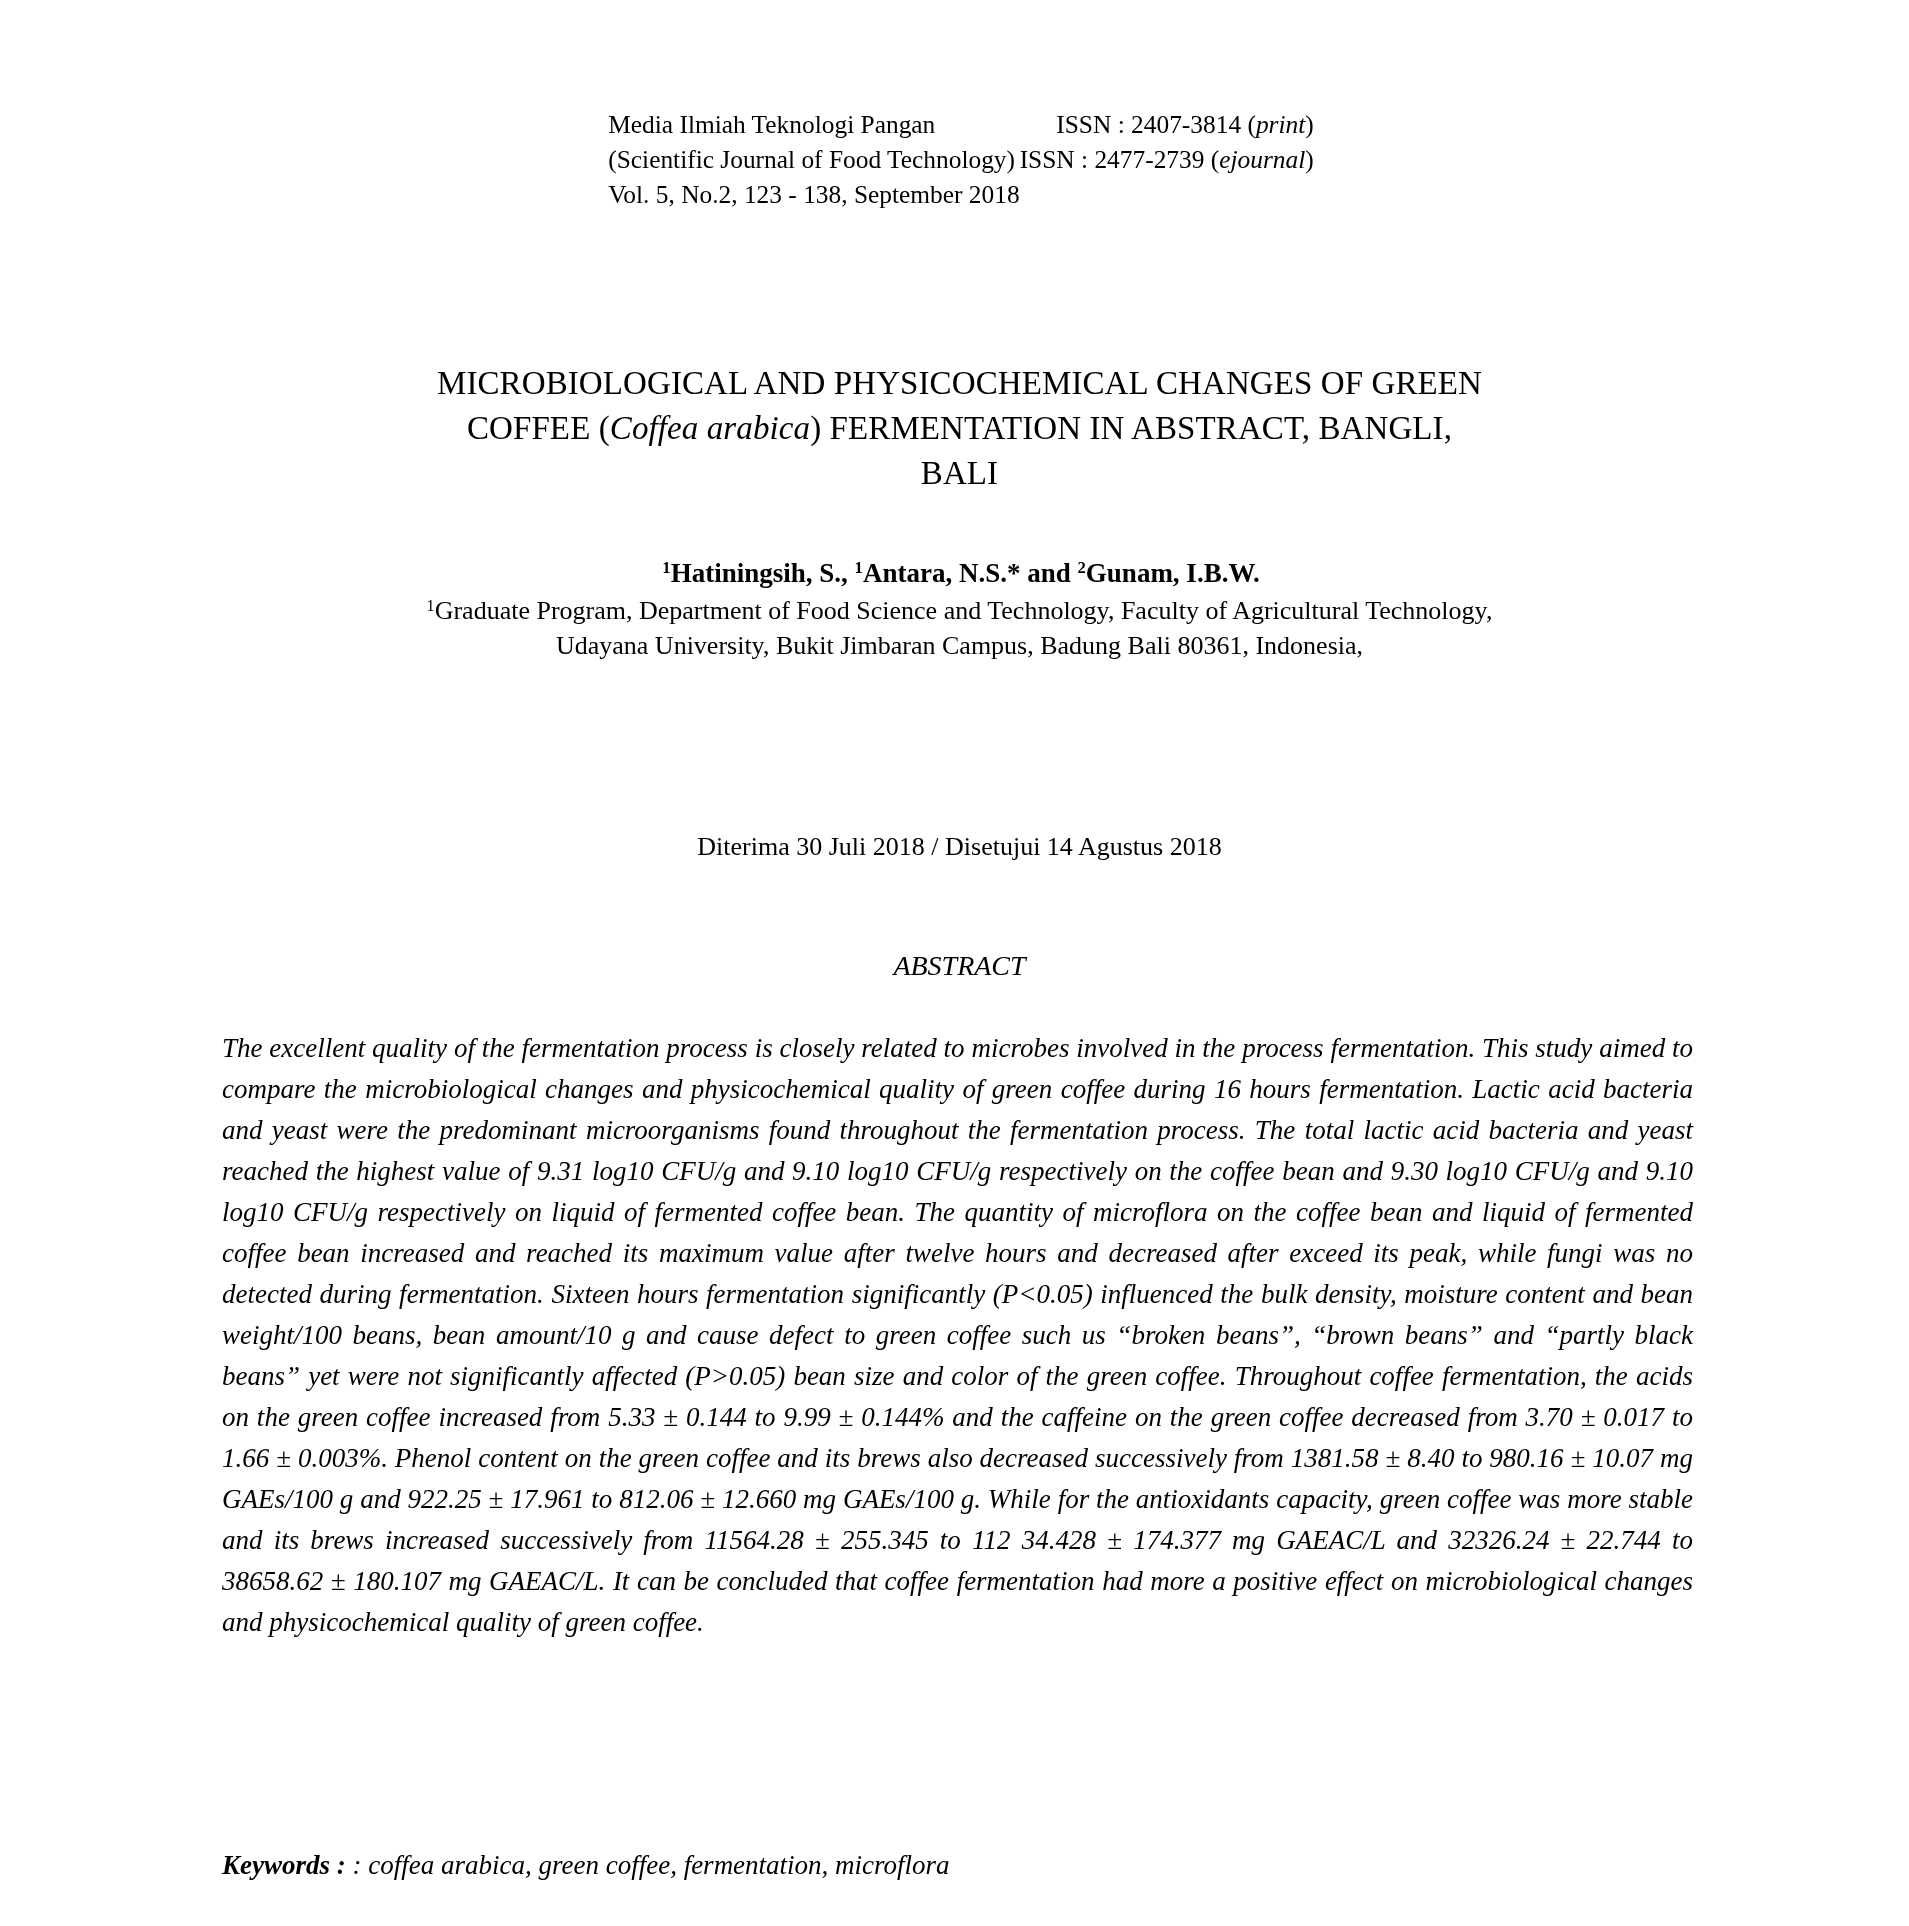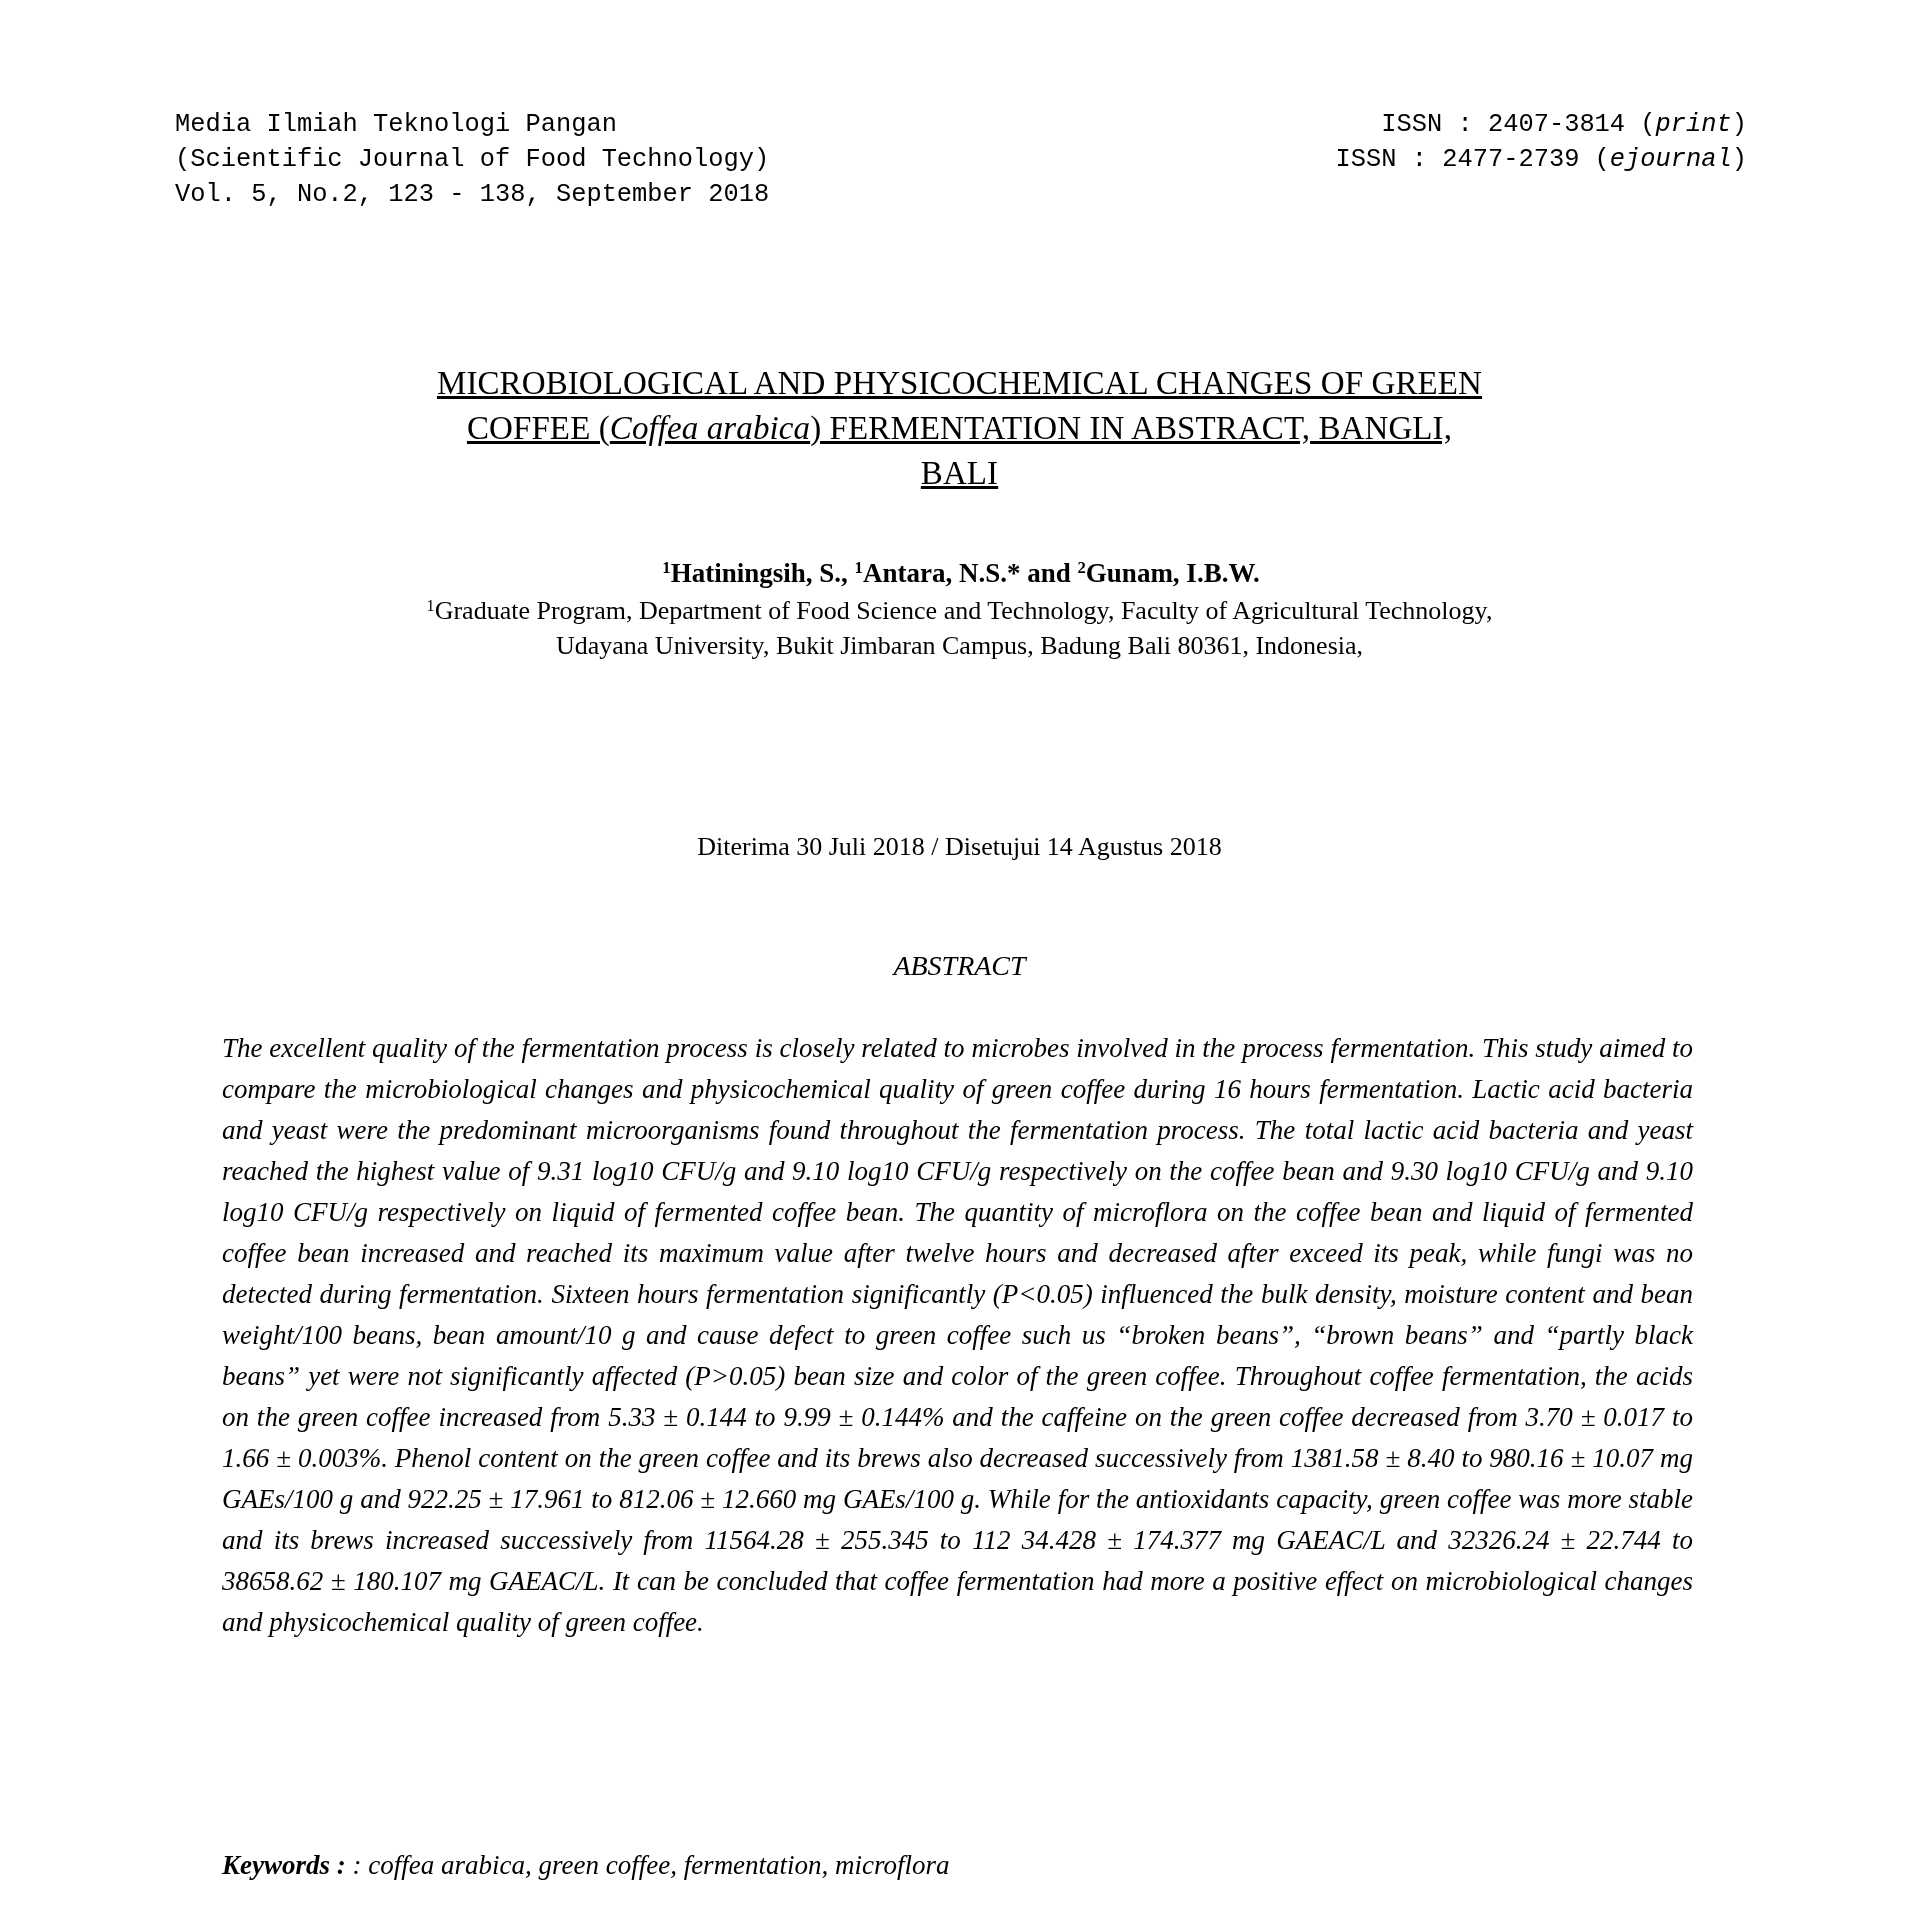--- a/index.html
+++ b/index.html
@@ -24,23 +24,22 @@
     overflow: hidden;
   }
 
   
   .masthead {
     position: absolute;
     left: 175px;
     top: 107px;
     width: 1572px;
     display: flex;
-    justify-content: space-between;
+    justify-content: center;
     align-items: flex-start;
-    font-family: Liberation Mono, monospace;
   }
   .masthead-left,
   .masthead-right {
     font-size: 25.4px;
     line-height: 35px;
   }
   .masthead-right {
     text-align: right;
   }
   .masthead-line { white-space: nowrap; }
@@ -50,21 +49,21 @@
   .title-block {
     position: absolute;
     left: 216px;
     top: 361px;
     width: 1487px;
     text-align: center;
     font-size: 33px;
     line-height: 45px;
     letter-spacing: 0.1px;
   }
-  .title-line { white-space: nowrap; text-decoration: underline; }
+  .title-line { white-space: nowrap; }
 
   
   .authors {
     position: absolute;
     left: 175px;
     top: 556px;
     width: 1572px;
     text-align: center;
     font-size: 27px;
     line-height: 35px;

